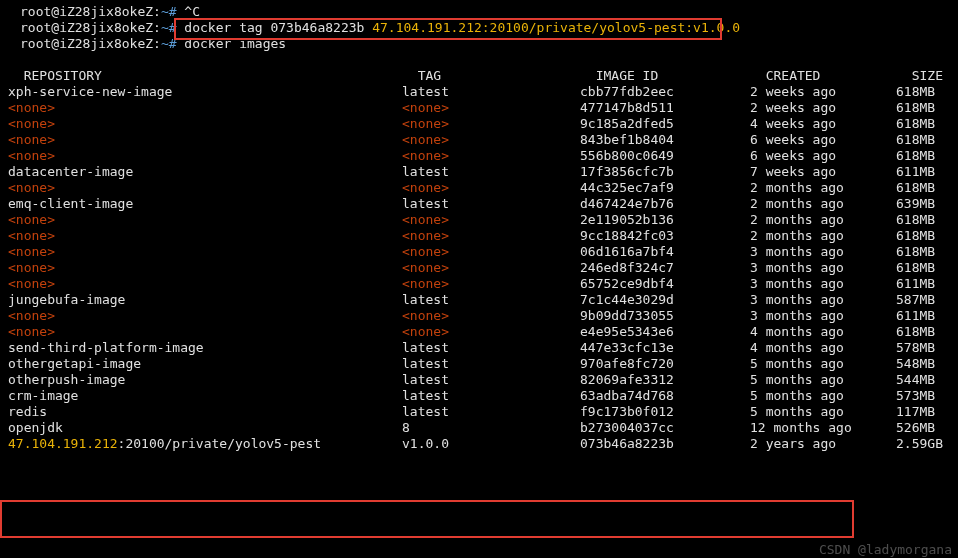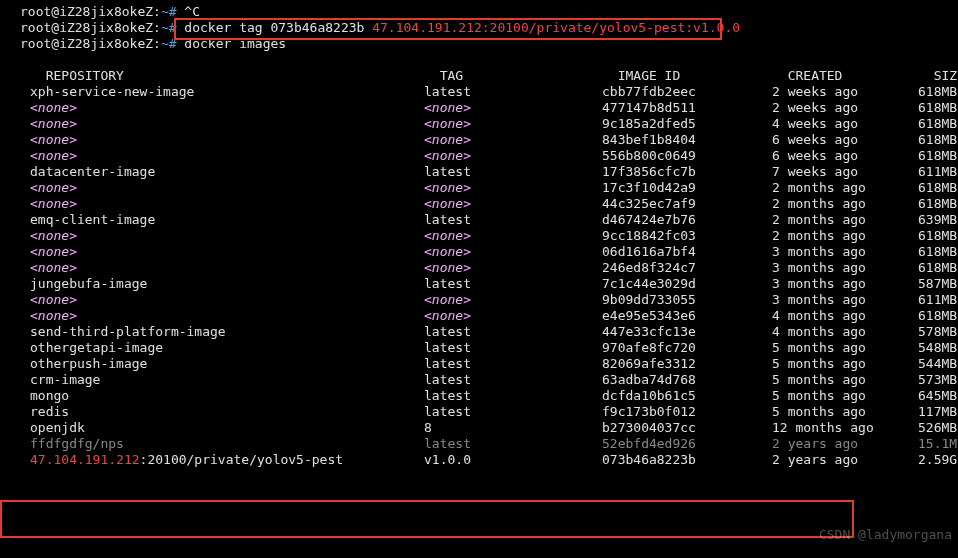--- a/index.html
+++ b/index.html
@@ -11,26 +11,26 @@
     line-height: 16px;
     color: #e0e0e0;
     width: 958px;
     height: 558px;
     overflow: hidden;
     position: relative;
     box-sizing: border-box;
   }
   .prompt-user { color: #e0e0e0; margin-left: 12px; }
   .path-tilde { color: #5b9bd5; }
-  .none { color: #f0abfc; font-style: italic; }
-  .ip-pink { color: #ef4444; }
+  .none { color: #c2410c; }
+  .ip-pink { color: #eab308; }
   .gray { color: #888; }
   .line { white-space: pre; }
   .row { white-space: pre; }
-  .col-repo { display: inline-block; width: 394px; vertical-align: top; margin-left: 22px; }
+  .col-repo { display: inline-block; width: 394px; vertical-align: top; }
   .col-tag  { display: inline-block; width: 178px; vertical-align: top; }
   .col-id   { display: inline-block; width: 170px; vertical-align: top; }
   .col-created { display: inline-block; width: 146px; vertical-align: top; }
   .col-size { display: inline-block; width: 60px; vertical-align: top; }
   .highlight-box1 {
     position: absolute;
     border: 2px solid #e03c31;
     top: 18px;
     left: 174px;
     width: 544px;
@@ -42,21 +42,21 @@
     border: 2px solid #e03c31;
     top: 500px;
     left: 0px;
     width: 850px;
     height: 34px;
     pointer-events: none;
   }
   .watermark {
     position: absolute;
     right: 6px;
-    bottom: 15px;
+    bottom: 0;
     color: rgba(220,220,220,0.35);
     font-size: 13px;
     pointer-events: none;
   }
 </style>
 </head>
 <body>
 
 <div class="line"><span class="prompt-user">root@iZ28jix8okeZ</span><span>:</span><span class="path-tilde">~#</span><span> ^C</span></div>
 <div class="line"><span class="prompt-user">root@iZ28jix8okeZ</span><span>:</span><span class="path-tilde">~#</span><span> docker tag 073b46a8223b </span><span class="ip-pink">47.104.191.212:20100/private/yolov5-pest:v1.0.0</span></div>
@@ -66,35 +66,34 @@
   <span class="col-repo">REPOSITORY</span><span class="col-tag">TAG</span><span class="col-id">IMAGE ID</span><span class="col-created">CREATED</span><span class="col-size">SIZE</span>
 </div>
 
 <div id="rows">
     <div class="row"><span class="col-repo">xph-service-new-image</span><span class="col-tag">latest</span><span class="col-id">cbb77fdb2eec</span><span class="col-created">2 weeks ago</span><span class="col-size">618MB</span></div>
     <div class="row"><span class="col-repo none">&lt;none&gt;</span><span class="col-tag none">&lt;none&gt;</span><span class="col-id">477147b8d511</span><span class="col-created">2 weeks ago</span><span class="col-size">618MB</span></div>
     <div class="row"><span class="col-repo none">&lt;none&gt;</span><span class="col-tag none">&lt;none&gt;</span><span class="col-id">9c185a2dfed5</span><span class="col-created">4 weeks ago</span><span class="col-size">618MB</span></div>
     <div class="row"><span class="col-repo none">&lt;none&gt;</span><span class="col-tag none">&lt;none&gt;</span><span class="col-id">843bef1b8404</span><span class="col-created">6 weeks ago</span><span class="col-size">618MB</span></div>
     <div class="row"><span class="col-repo none">&lt;none&gt;</span><span class="col-tag none">&lt;none&gt;</span><span class="col-id">556b800c0649</span><span class="col-created">6 weeks ago</span><span class="col-size">618MB</span></div>
     <div class="row"><span class="col-repo">datacenter-image</span><span class="col-tag">latest</span><span class="col-id">17f3856cfc7b</span><span class="col-created">7 weeks ago</span><span class="col-size">611MB</span></div>
-    <div class="row"><span class="col-repo none">&lt;none&gt;</span><span class="col-tag none">&lt;none&gt;</span><span class="col-id">17c3f10d42a9</span><span class="col-created">2 months ago</span><span class="col-size">618MB</span></div>
     <div class="row"><span class="col-repo none">&lt;none&gt;</span><span class="col-tag none">&lt;none&gt;</span><span class="col-id">44c325ec7af9</span><span class="col-created">2 months ago</span><span class="col-size">618MB</span></div>
     <div class="row"><span class="col-repo">emq-client-image</span><span class="col-tag">latest</span><span class="col-id">d467424e7b76</span><span class="col-created">2 months ago</span><span class="col-size">639MB</span></div>
+    <div class="row"><span class="col-repo none">&lt;none&gt;</span><span class="col-tag none">&lt;none&gt;</span><span class="col-id">2e119052b136</span><span class="col-created">2 months ago</span><span class="col-size">618MB</span></div>
     <div class="row"><span class="col-repo none">&lt;none&gt;</span><span class="col-tag none">&lt;none&gt;</span><span class="col-id">9cc18842fc03</span><span class="col-created">2 months ago</span><span class="col-size">618MB</span></div>
     <div class="row"><span class="col-repo none">&lt;none&gt;</span><span class="col-tag none">&lt;none&gt;</span><span class="col-id">06d1616a7bf4</span><span class="col-created">3 months ago</span><span class="col-size">618MB</span></div>
     <div class="row"><span class="col-repo none">&lt;none&gt;</span><span class="col-tag none">&lt;none&gt;</span><span class="col-id">246ed8f324c7</span><span class="col-created">3 months ago</span><span class="col-size">618MB</span></div>
+    <div class="row"><span class="col-repo none">&lt;none&gt;</span><span class="col-tag none">&lt;none&gt;</span><span class="col-id">65752ce9dbf4</span><span class="col-created">3 months ago</span><span class="col-size">611MB</span></div>
     <div class="row"><span class="col-repo">jungebufa-image</span><span class="col-tag">latest</span><span class="col-id">7c1c44e3029d</span><span class="col-created">3 months ago</span><span class="col-size">587MB</span></div>
     <div class="row"><span class="col-repo none">&lt;none&gt;</span><span class="col-tag none">&lt;none&gt;</span><span class="col-id">9b09dd733055</span><span class="col-created">3 months ago</span><span class="col-size">611MB</span></div>
     <div class="row"><span class="col-repo none">&lt;none&gt;</span><span class="col-tag none">&lt;none&gt;</span><span class="col-id">e4e95e5343e6</span><span class="col-created">4 months ago</span><span class="col-size">618MB</span></div>
     <div class="row"><span class="col-repo">send-third-platform-image</span><span class="col-tag">latest</span><span class="col-id">447e33cfc13e</span><span class="col-created">4 months ago</span><span class="col-size">578MB</span></div>
     <div class="row"><span class="col-repo">othergetapi-image</span><span class="col-tag">latest</span><span class="col-id">970afe8fc720</span><span class="col-created">5 months ago</span><span class="col-size">548MB</span></div>
     <div class="row"><span class="col-repo">otherpush-image</span><span class="col-tag">latest</span><span class="col-id">82069afe3312</span><span class="col-created">5 months ago</span><span class="col-size">544MB</span></div>
     <div class="row"><span class="col-repo">crm-image</span><span class="col-tag">latest</span><span class="col-id">63adba74d768</span><span class="col-created">5 months ago</span><span class="col-size">573MB</span></div>
-    <div class="row"><span class="col-repo">mongo</span><span class="col-tag">latest</span><span class="col-id">dcfda10b61c5</span><span class="col-created">5 months ago</span><span class="col-size">645MB</span></div>
     <div class="row"><span class="col-repo">redis</span><span class="col-tag">latest</span><span class="col-id">f9c173b0f012</span><span class="col-created">5 months ago</span><span class="col-size">117MB</span></div>
     <div class="row"><span class="col-repo">openjdk</span><span class="col-tag">8</span><span class="col-id">b273004037cc</span><span class="col-created">12 months ago</span><span class="col-size">526MB</span></div>
-    <div class="row"><span class="col-repo gray">ffdfgdfg/nps</span><span class="col-tag gray">latest</span><span class="col-id gray">52ebfd4ed926</span><span class="col-created gray">2 years ago</span><span class="col-size gray">15.1MB</span></div>
     <div class="row"><span class="col-repo"><span class="ip-pink">47.104.191.212</span><span>:20100/private/yolov5-pest</span></span><span class="col-tag">v1.0.0</span><span class="col-id">073b46a8223b</span><span class="col-created">2 years ago</span><span class="col-size">2.59GB</span></div>
   </div>
 
 <div class="highlight-box1"></div>
 <div class="highlight-box2"></div>
 <div class="watermark">CSDN @ladymorgana</div>
 
 </body></html>

